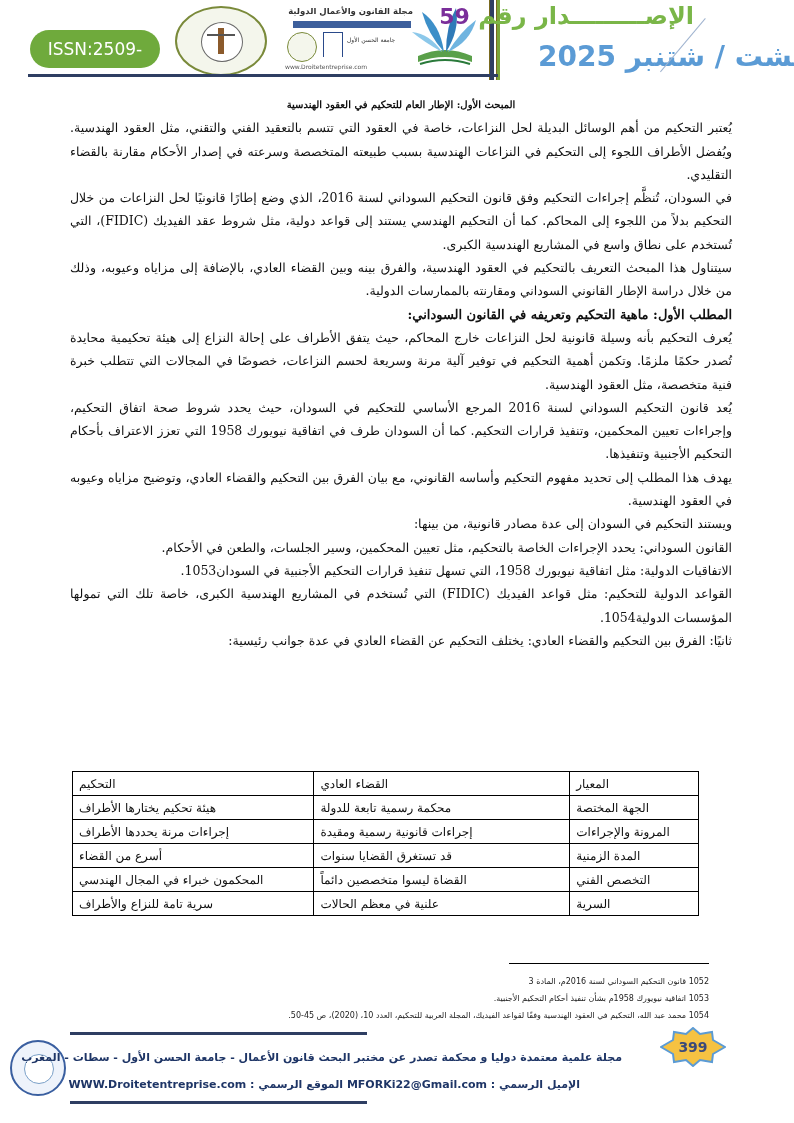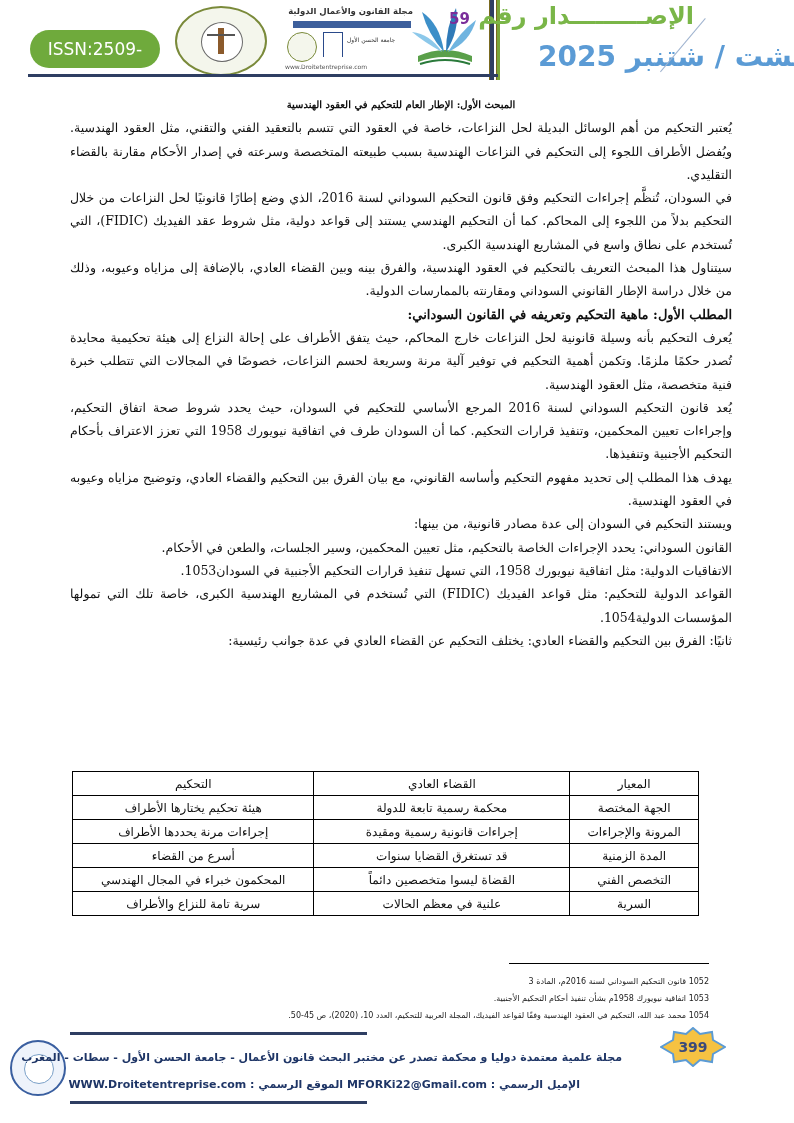--- a/index.html
+++ b/index.html
@@ -22,36 +22,36 @@
     .journal-banner .strip { position: absolute; left: 10px; top: 15px; width: 118px; height: 7px; background: #3d5f9c; }
     .journal-banner .mini-logo { position: absolute; left: 4px; top: 26px; width: 28px; height: 28px; border-radius: 50%; border: 1px solid #7a8a3a; background: #f4f6ec; }
     .journal-banner .tower { position: absolute; left: 40px; top: 26px; width: 18px; height: 24px; border: 1px solid #2a4a8a; border-bottom: none; }
     .journal-banner .univ { position: absolute; left: 64px; top: 30px; font-size: 6px; color: #333; direction: rtl; }
     .journal-banner .site { position: absolute; left: 2px; top: 57px; font-size: 6px; color: #555; white-space: nowrap; }
     .book-logo { position: absolute; left: 410px; top: 4px; width: 70px; height: 70px; }
     .vbar1 { position: absolute; left: 489px; top: 0; width: 4px; height: 80px; background: #2e3e62; border-left: 1px solid #7a6a20; }
     .vbar2 { position: absolute; left: 496px; top: 0; width: 3px; height: 80px; background: #7aa53a; border-left: 1px solid #7a6a20; }
     .issue-line { position: absolute; right: 100px; top: 2px; direction: rtl; white-space: nowrap;
                   font-family: "DejaVu Sans", sans-serif; font-weight: bold; font-size: 24px; color: #7ab648; }
-    .issue-line .num { color: #7a2e9a; font-size: 15px; }
+    .issue-line .num { color: #7a2e9a; font-size: 22px; }
     .date-line { position: absolute; left: 510px; top: 40px; direction: rtl; white-space: nowrap;
                  font-family: "DejaVu Sans", sans-serif; font-weight: bold; font-size: 28px; color: #5b9bd5; margin-left: 28px; }
     .diag { position: absolute; left: 705px; top: 18px; width: 1px; height: 70px; background: #9fb3cf; transform: rotate(40deg); transform-origin: top left; }
     .header-rule { position: absolute; left: 28px; top: 74px; width: 470px; height: 3px; background: #2e3e62; }
 
     
     .content { position: absolute; left: 70px; top: 93px; width: 662px; direction: rtl; text-align: justify;
                font-family: "DejaVu Serif", serif; font-size: 12.5px; line-height: 23.3px; }
     .content p { margin: 0; }
     .content .center-title { text-align: center; font-weight: bold; font-size: 10px; }
     .content .sub-title { font-weight: bold; font-size: 13px; }
 
     table.compare { position: absolute; left: 72px; top: 771px; width: 627px; border-collapse: collapse; direction: rtl;
                     font-family: "DejaVu Serif", serif; font-size: 12px; }
-    table.compare td { border: 1px solid #000; height: 23px; padding: 0 6px; text-align: center; vertical-align: middle; }
+    table.compare td { border: 1px solid #000; height: 23px; padding: 0 6px; text-align: left; vertical-align: middle; }
     table.compare td.c1 { width: 118px; }
     table.compare td.c2 { width: 250px; }
     table.compare td.c3 { width: 235px; }
 
     
     .fn-rule { position: absolute; left: 509px; top: 963px; width: 200px; height: 1px; background: #000; }
     .footnotes { position: absolute; left: 200px; top: 973px; width: 509px; direction: rtl; text-align: right;
                  font-family: "DejaVu Sans", sans-serif; font-size: 8px; color: #222; line-height: 17px; }
 
     

